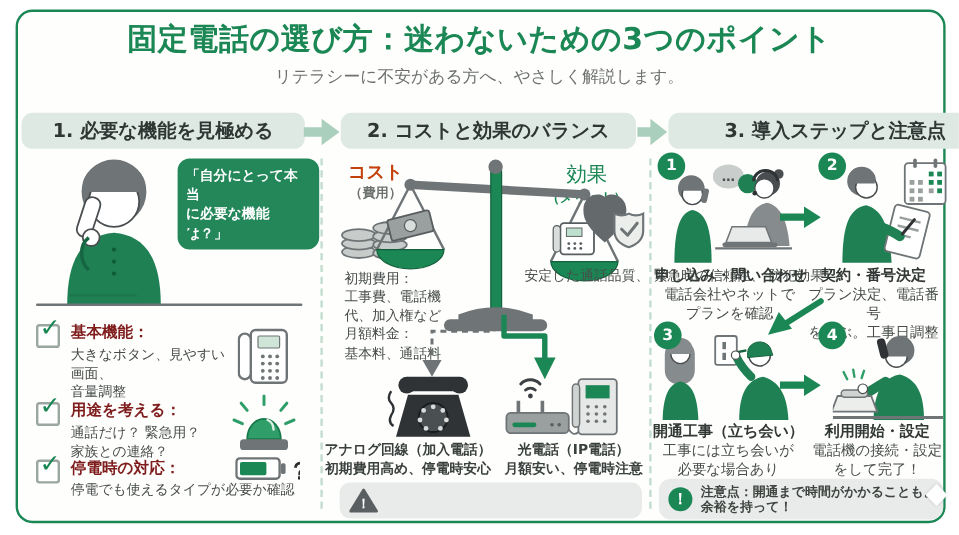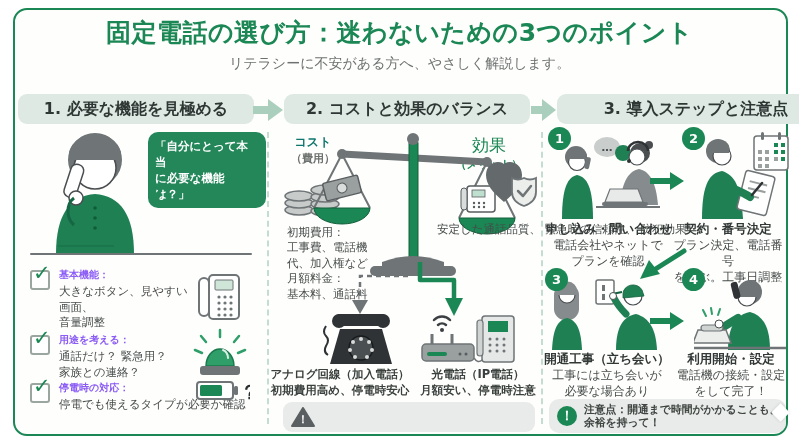--- a/index.html
+++ b/index.html
@@ -46,25 +46,25 @@
   .desk-line{background:#6f7476;height:2px;border-radius:2px;}
   .chk-row{display:flex;gap:9px;align-items:flex-start;}
   .chk-box{
     width:16px;height:16px;background:#fff;border:2px solid #9aa69f;
     border-radius:3px;position:relative;flex:0 0 auto;margin-top:2px;
   }
   .chk-box .check{
     position:absolute;left:1px;top:-9px;font-size:21px;line-height:1;
     color:#1a8754;font-weight:bold;
   }
-  .chk-title{font-size:10px;font-weight:bold;color:#8b5cf6;}
+  .chk-title{font-size:13px;font-weight:bold;color:#7f1d1d;}
   .chk-desc{font-size:11.5px;color:#474d4a;line-height:1.35;margin-top:2px;font-weight:500;}
 
   
-  .cost-label{font-size:12px;font-weight:bold;color:#0f766e;}
+  .cost-label{font-size:15px;font-weight:bold;color:#c2410c;}
   .effect-label{font-size:17px;font-weight:normal;color:#1a8754;}
   .label-sub{font-size:11px;font-weight:bold;}
   .cost-sub{color:#6d726f;}
   .effect-sub{color:#1a8754;}
   .col2-desc{font-size:11.5px;line-height:1.34;color:#474d4a;font-weight:500;}
   .phone-caption{font-size:11.5px;font-weight:600;color:#3a403d;line-height:1.4;}
   .warn-box{
     left:283px;top:402px;width:252px;height:30px;background:#e8ebe9;
     border-radius:9px;display:flex;align-items:center;gap:7px;padding-left:8px;
     box-sizing:border-box;

